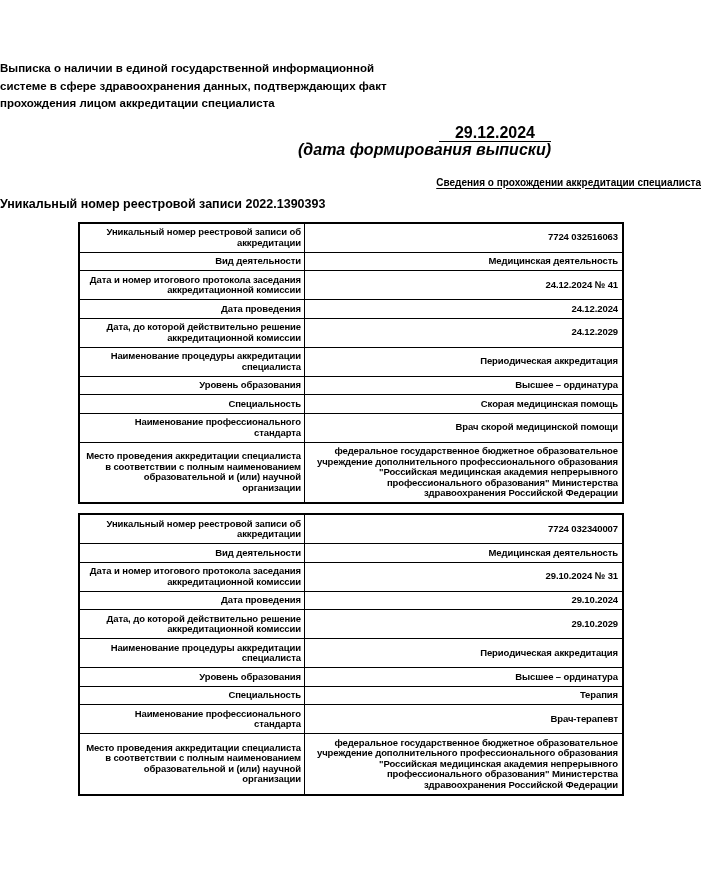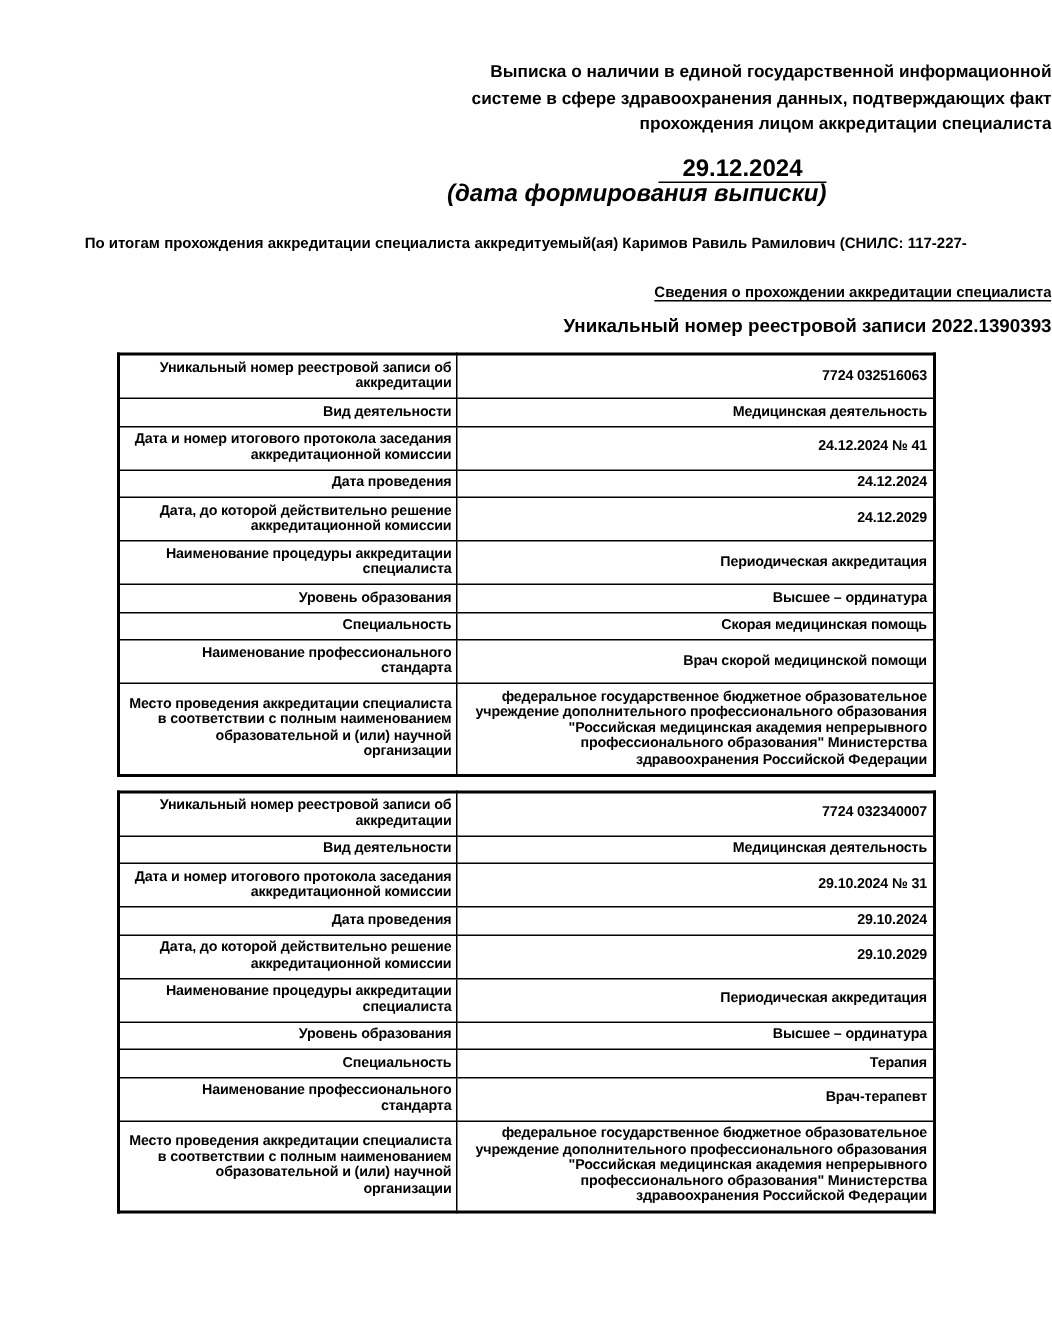--- a/index.html
+++ b/index.html
@@ -8,22 +8,22 @@
     width: 701px;
     height: 881px;
     background: #ffffff;
     overflow: hidden;
     color: #000;
     font-family: "Liberation Sans", sans-serif;
     font-weight: bold;
     -webkit-font-smoothing: antialiased;
   }
   .title {
-    padding-top: 40px;
-    text-align: right;
+    padding-top: 60px;
+    text-align: left;
     font-size: 11.5px;
     line-height: 17.5px;
   }
   .date-block {
     width: max-content;
     margin: 14px 150px 0 auto;
     text-align: right;
     font-size: 16px;
     line-height: 12px;
   }
@@ -41,21 +41,21 @@
   }
   .section-heading {
     margin-top: 21px;
     text-align: right;
     font-size: 10px;
     text-decoration: underline;
     text-underline-offset: 2px;
   }
   .registry-heading {
     margin-top: 9px;
-    text-align: right;
+    text-align: left;
     font-size: 12.5px;
   }
   .acc-table {
     width: 546px;
     margin: 11px 0 0 78px;
     border-collapse: collapse;
     table-layout: fixed;
     border: 2px solid #000;
     font-size: 9.5px;
     line-height: 10.5px;
@@ -86,21 +86,20 @@
     <div>системе в сфере здравоохранения данных, подтверждающих факт</div>
     <div>прохождения лицом аккредитации специалиста</div>
   </div>
 
   <div class="date-block">
     <div class="date-value">29.12.2024</div>
     <div class="date-caption">(дата формирования выписки)</div>
   </div>
 
   <div class="intro">
-    <div>По итогам прохождения аккредитации специалиста аккредитуемый(ая) Каримов Равиль Рамилович (СНИЛС: 117-227-</div>
   </div>
 
   <div class="section-heading">Сведения о прохождении аккредитации специалиста</div>
 
   <div class="registry-heading">Уникальный номер реестровой записи 2022.1390393</div>
 
   <table class="acc-table">
     <tbody>
         <tr>
           <td class="label-cell">Уникальный номер реестровой записи об аккредитации</td>

